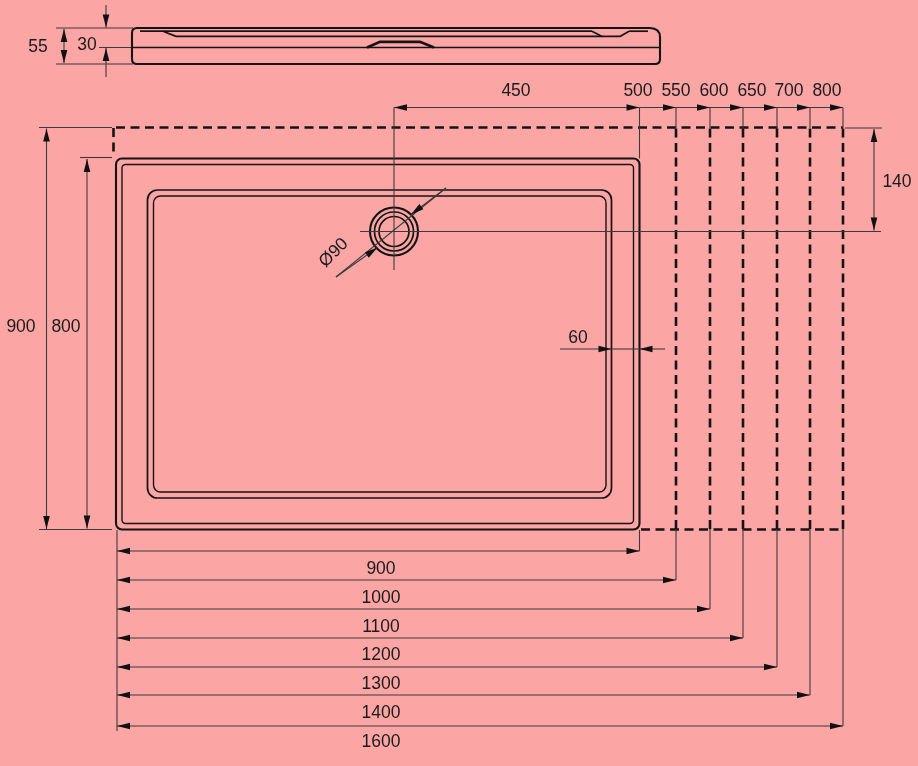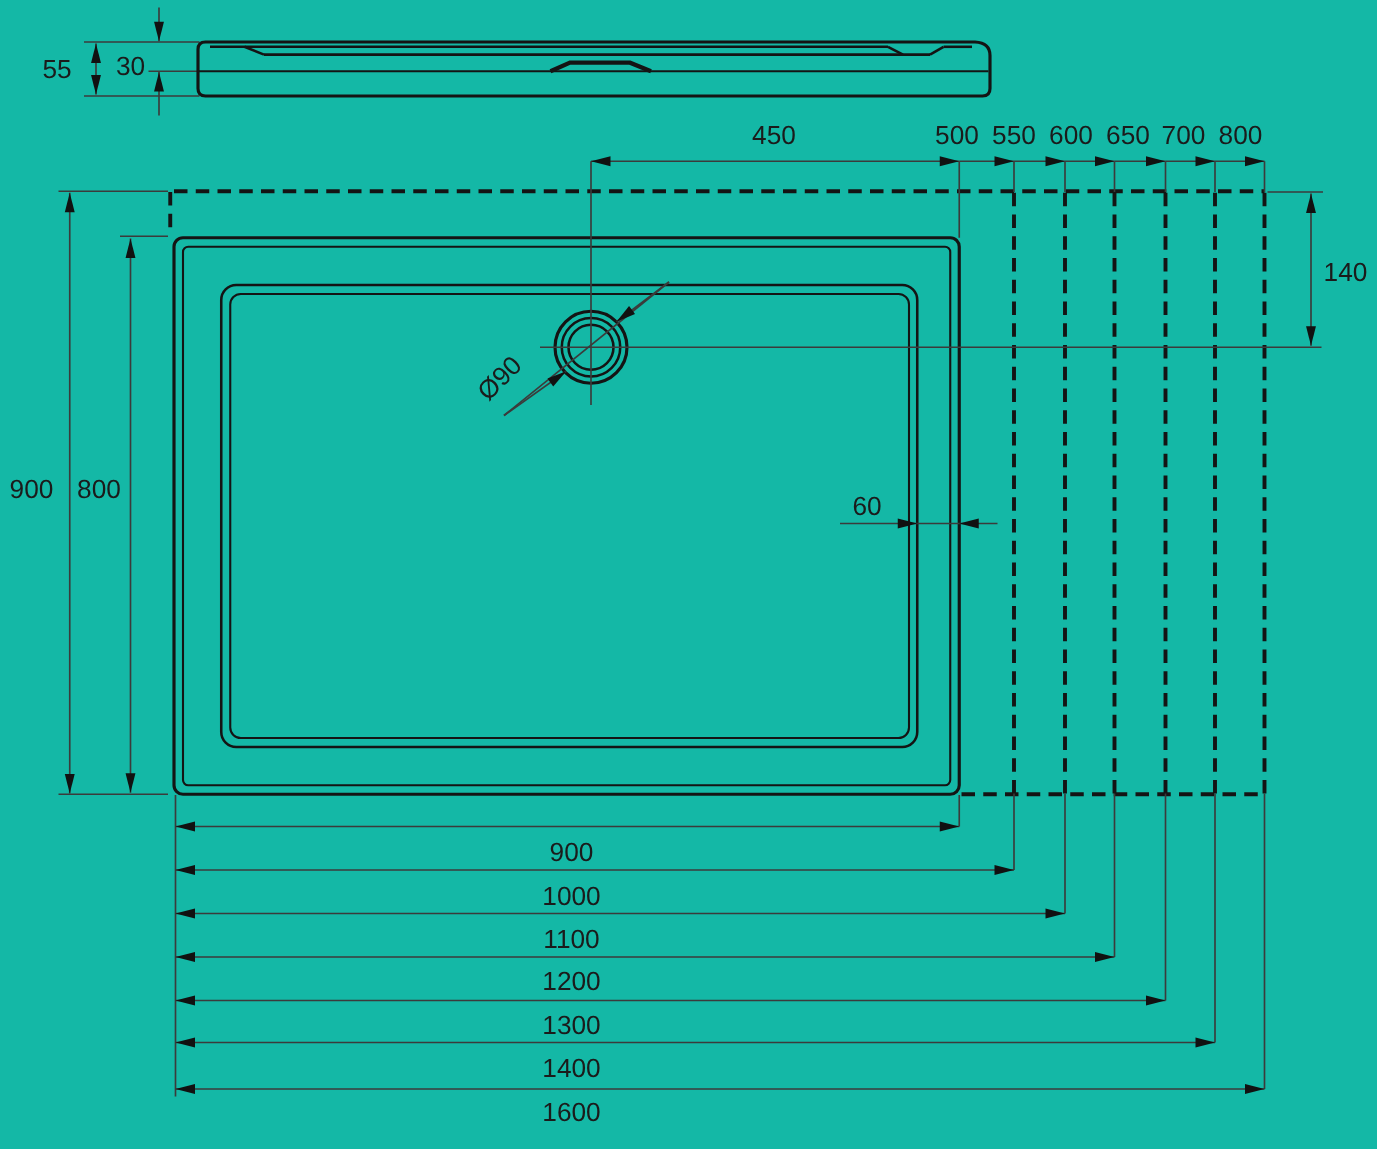--- a/index.html
+++ b/index.html
@@ -1,16 +1,16 @@
 <!DOCTYPE html>
 <html><head>
 <meta charset="utf-8">
 <style>
   html,body{margin:0;padding:0;background:#ffffff;}
-  .stage{position:relative;width:918px;height:766px;background:#14b8a6;overflow:hidden;}
+  .stage{position:relative;width:918px;height:766px;background:#fca5a5;overflow:hidden;}
   svg{display:block;}
   .lbl{font-family:"Liberation Sans",sans-serif;font-size:17.5px;fill:#1b1b1b;}
   .thick{stroke:#141414;stroke-width:2.1;fill:none;}
   .med{stroke:#141414;stroke-width:1.7;fill:none;}
   .med2{stroke:#141414;stroke-width:1.4;fill:none;}
   .thin{stroke:#3b3b3b;stroke-width:1.1;fill:none;}
   .dash{stroke:#141414;stroke-width:2.6;fill:none;stroke-dasharray:9 5.5;}
 </style>
 </head>
 <body>

